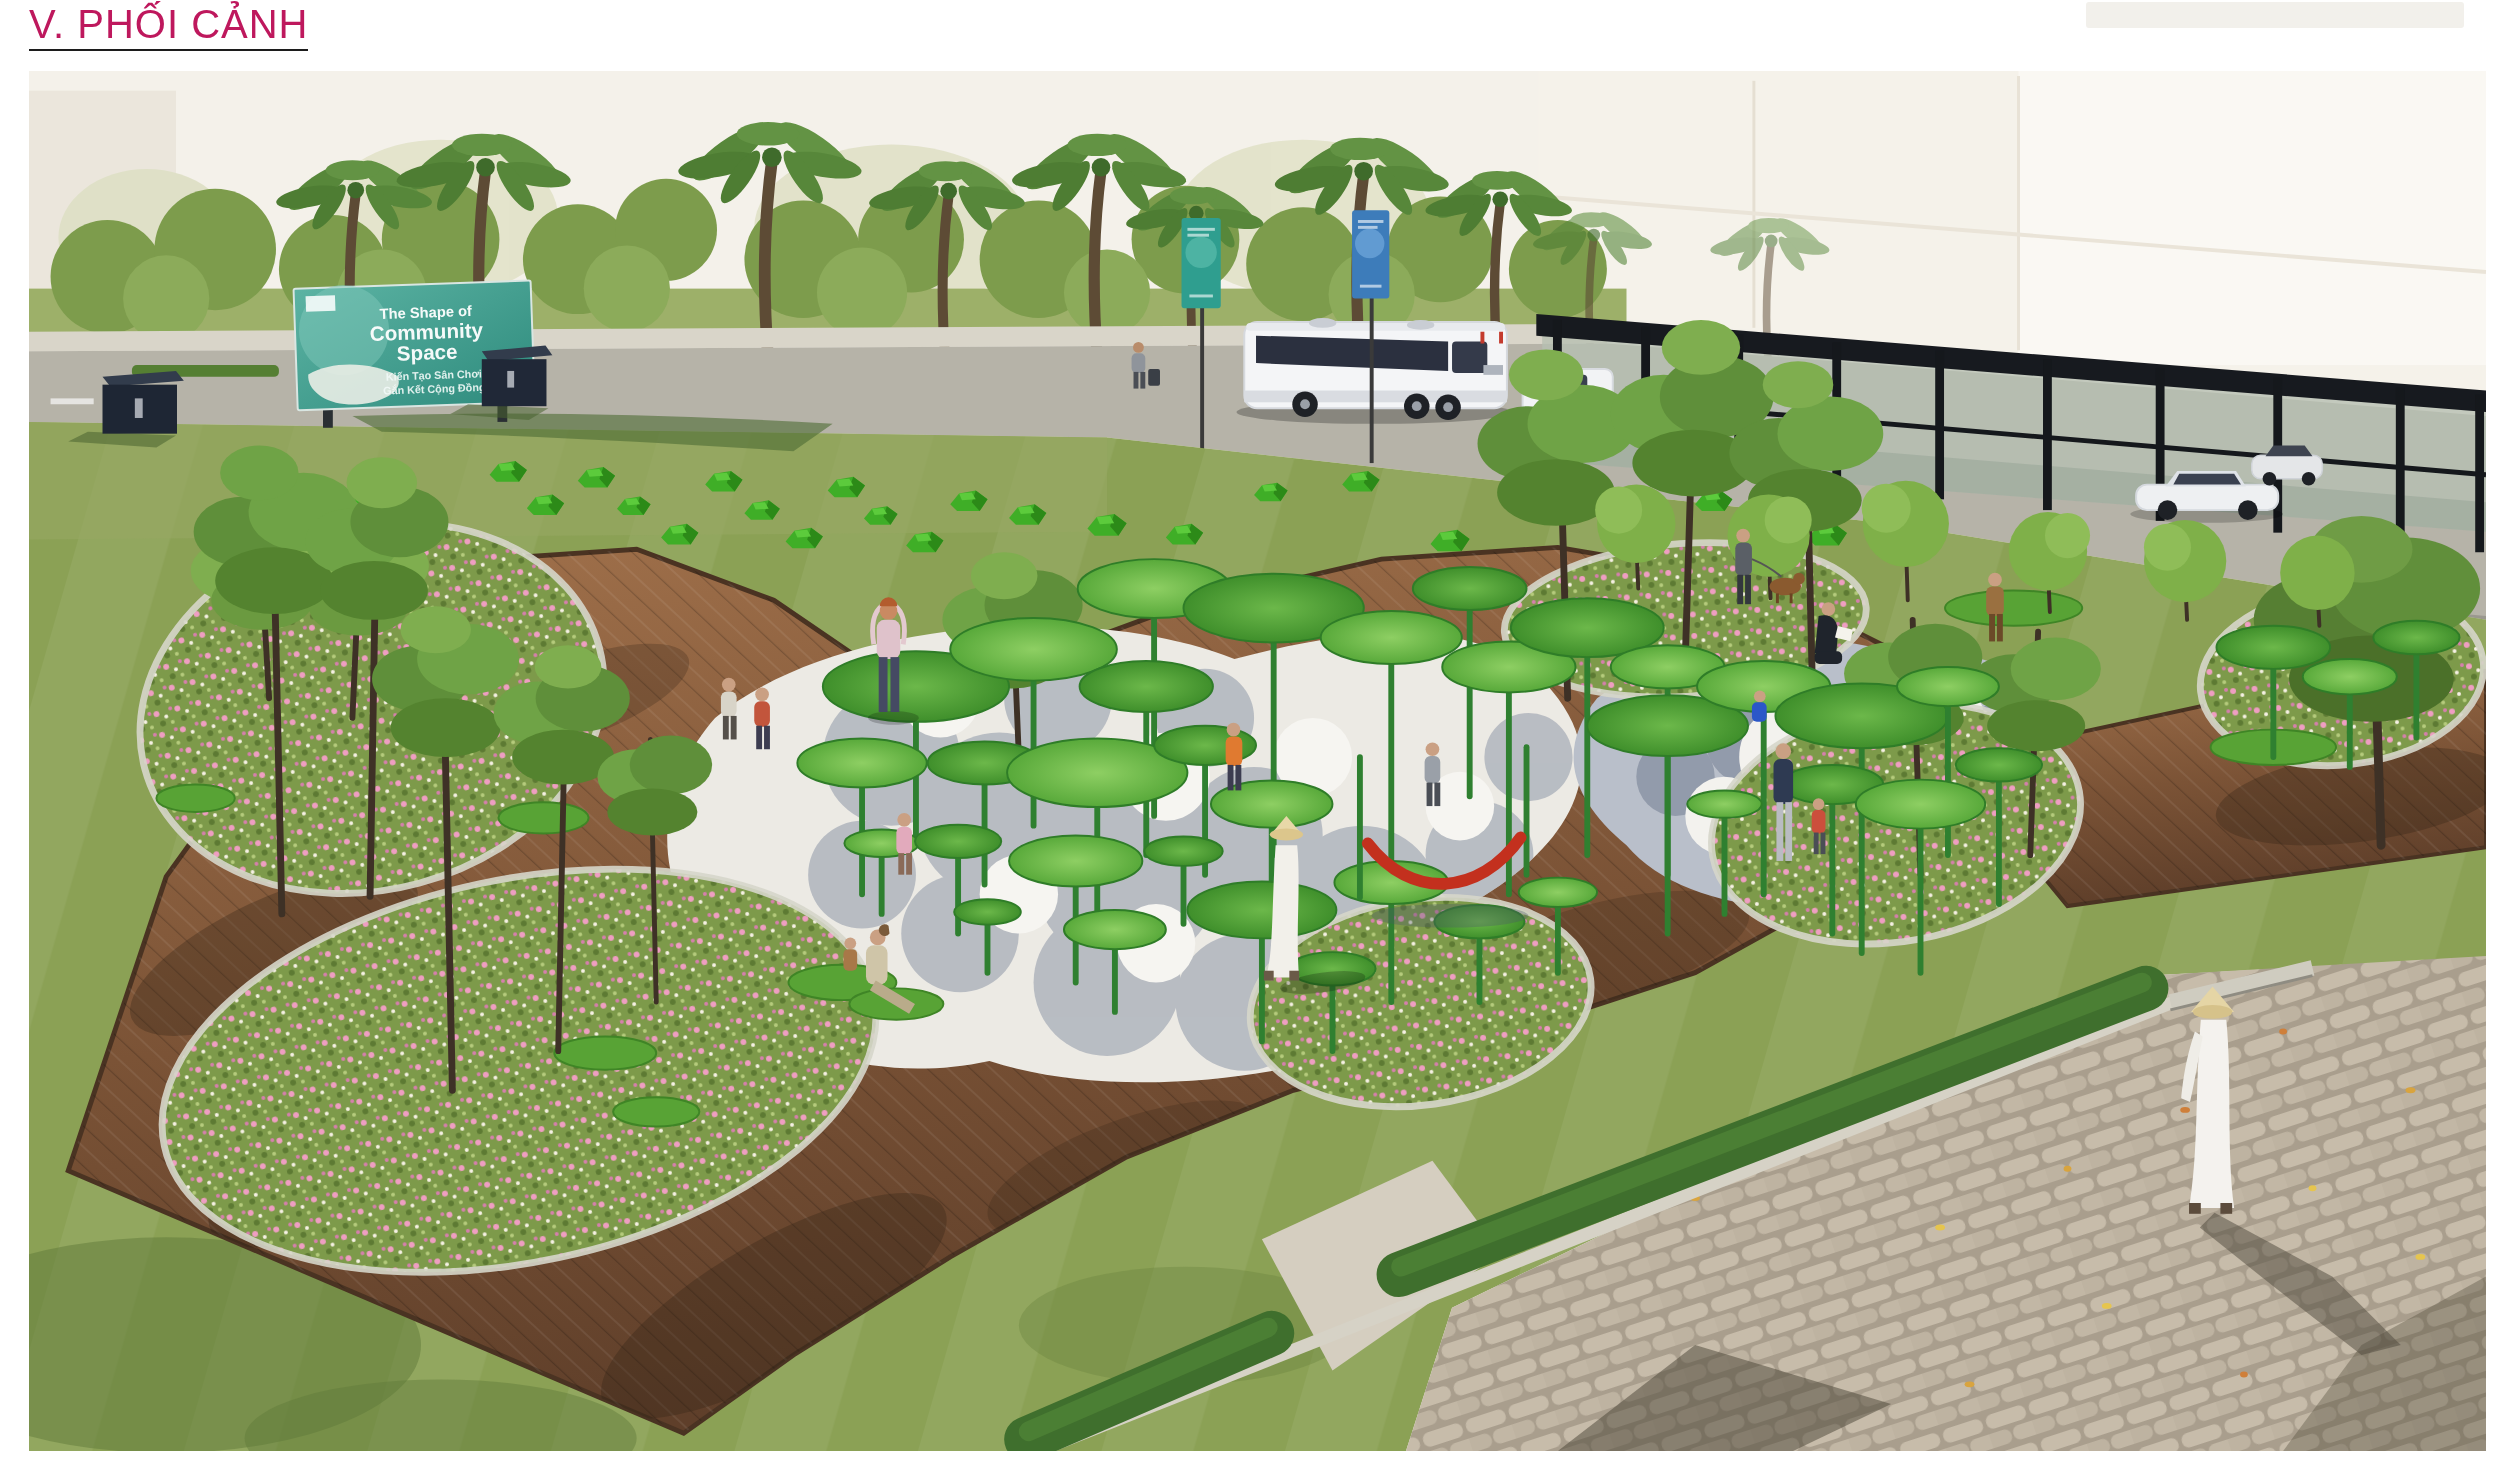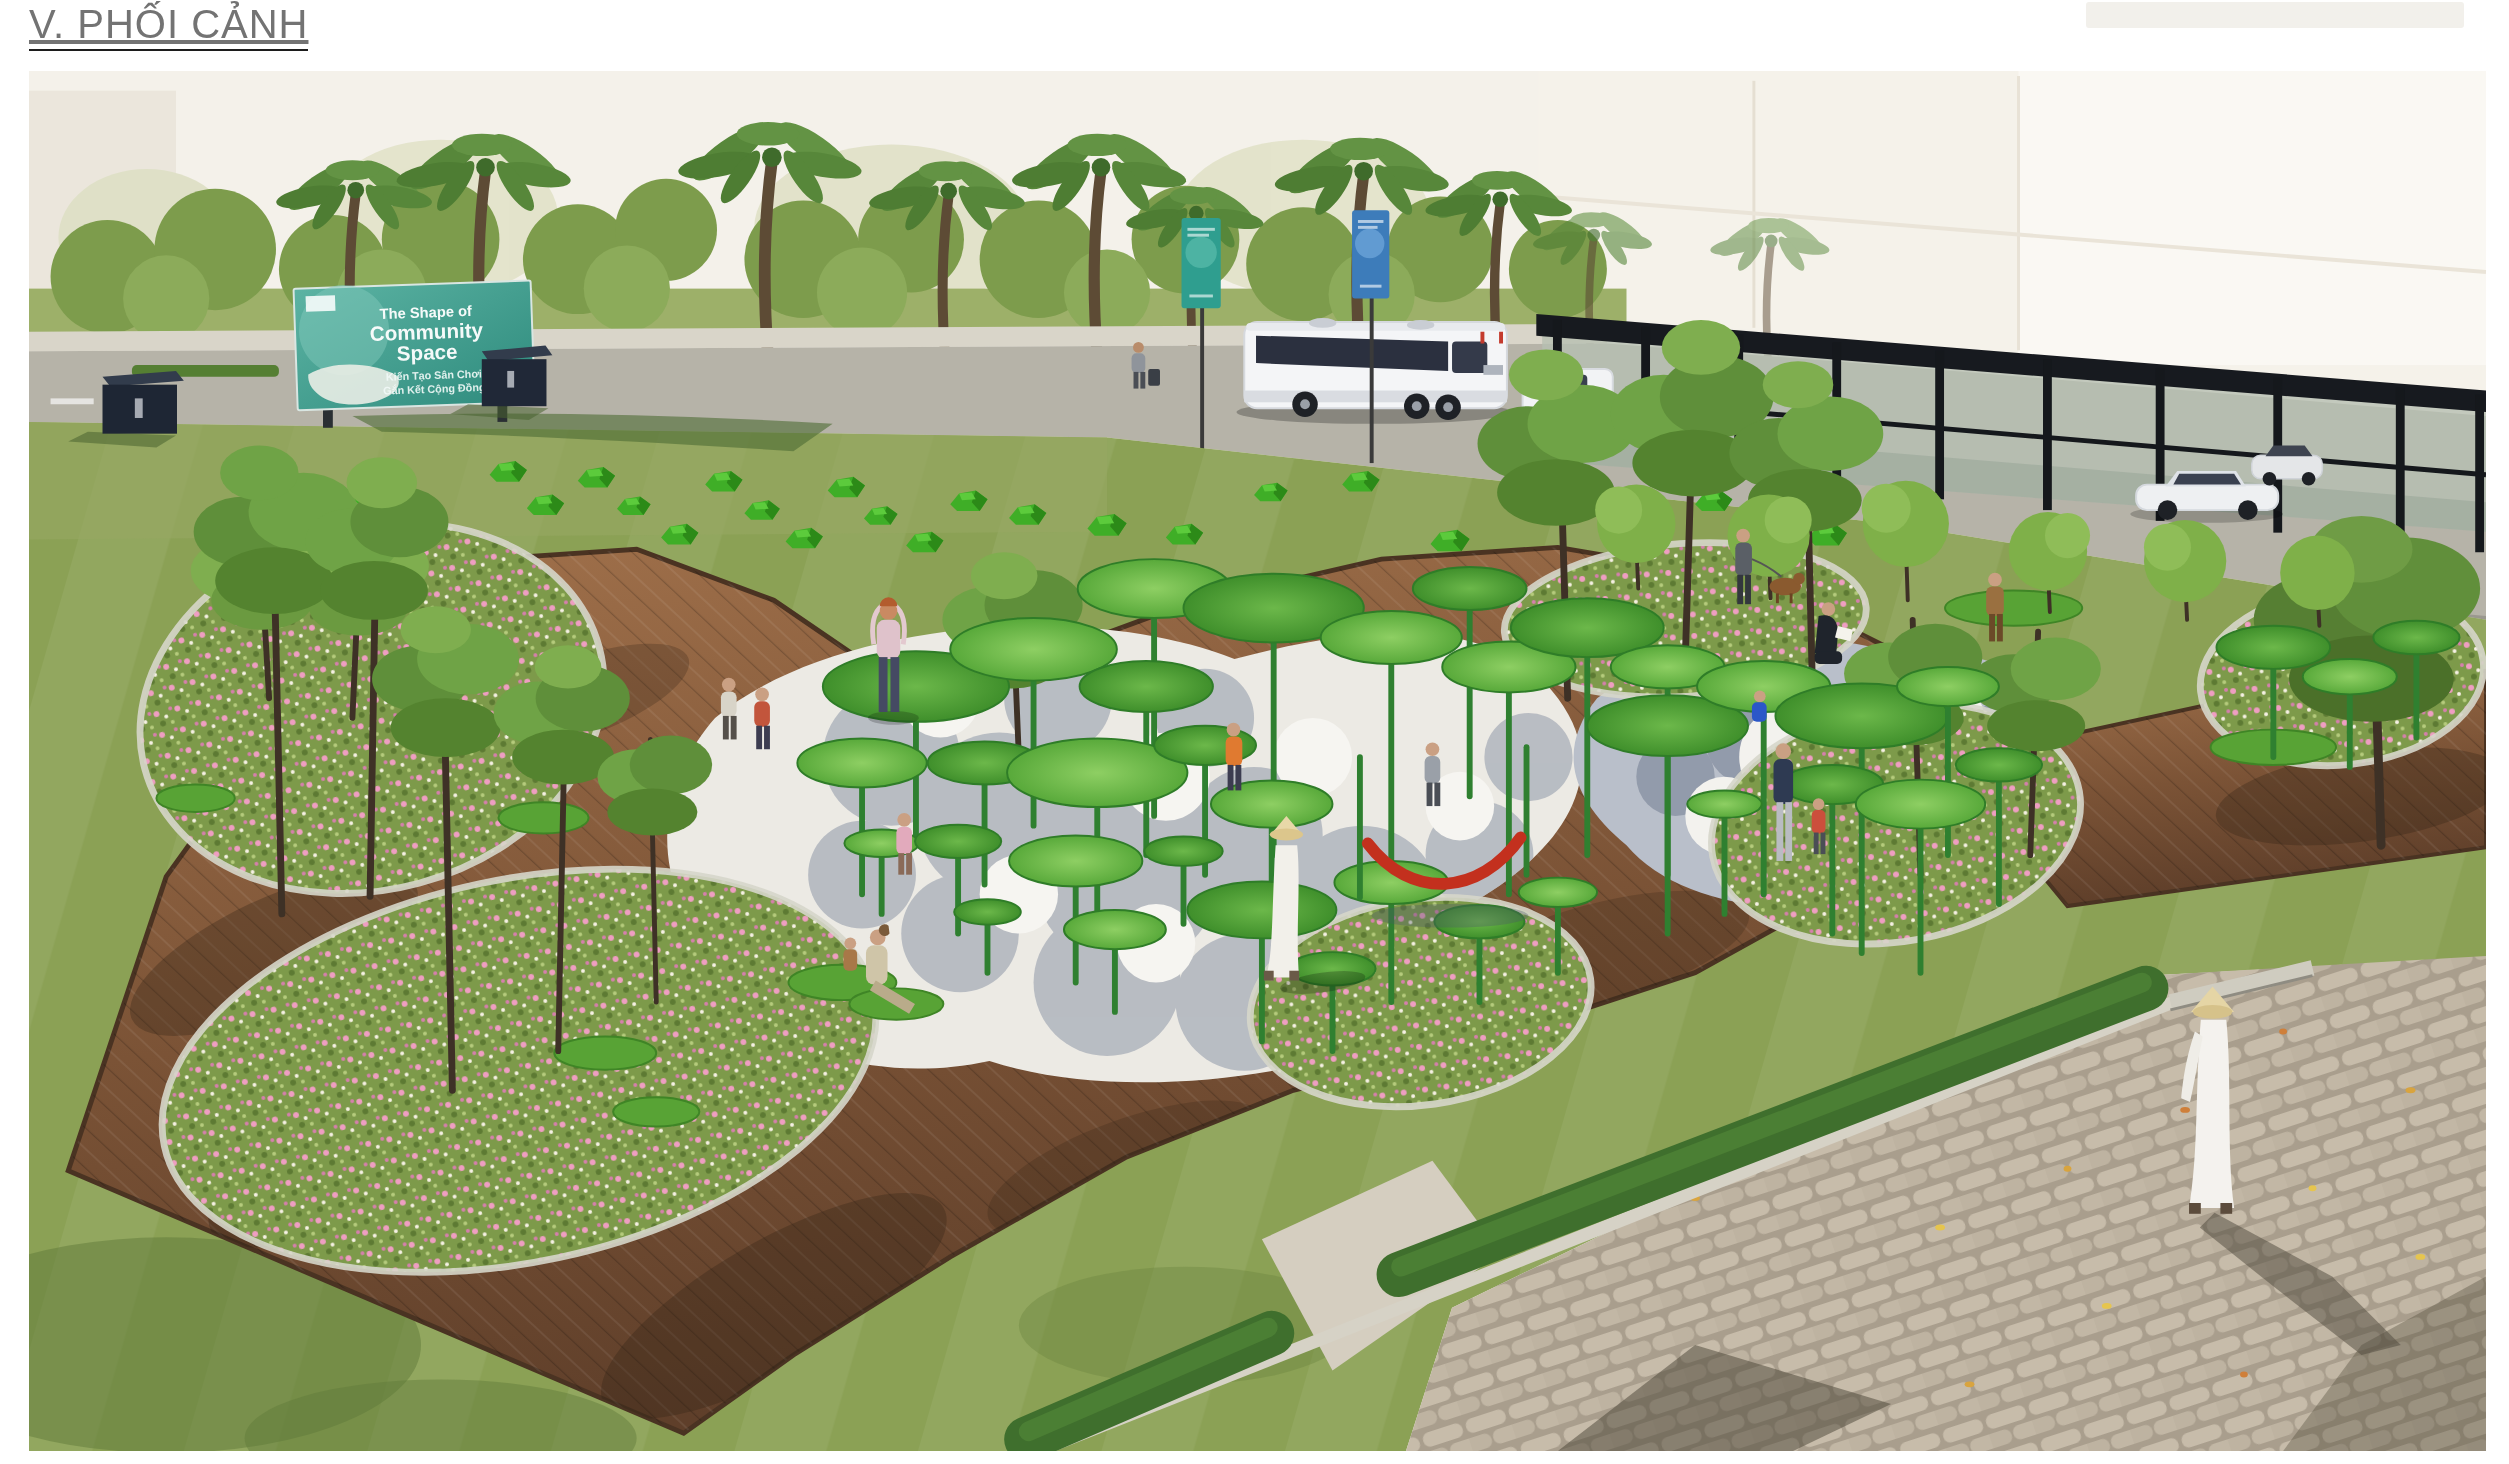--- a/index.html
+++ b/index.html
@@ -1,21 +1,21 @@
 <!DOCTYPE html>
 <html><head>
 <meta charset="utf-8">
 <title>V. PHỐI CẢNH</title>
 <style>
   html,body{margin:0;padding:0;}
   body{width:2509px;height:1464px;background:#ffffff;position:relative;overflow:hidden;
        font-family:"Liberation Sans", sans-serif;}
   .page-title{position:absolute;left:29px;top:2px;margin:0;font-size:40px;font-weight:400;
-      letter-spacing:1px;color:#737373;display:inline-block;border-bottom:2.9px solid #1c1c1c;
-      padding-bottom:2.9px;line-height:1.1;text-decoration:underline;}
+      letter-spacing:1px;color:#be185d;display:inline-block;border-bottom:2.9px solid #1c1c1c;
+      padding-bottom:2.9px;line-height:1.1;}
   .watermark{position:absolute;left:2086px;top:2px;width:378px;height:25.5px;background:#edeae3;
       opacity:.7;border-radius:2.9px;}
   .frame{position:absolute;left:29px;top:71px;width:2457px;height:1380px;background:#f4f1ea;}
   .frame svg{display:block;width:100%;height:100%;}
   .pole{stroke:#2f8030;stroke-width:6;stroke-linecap:round;}
   .disc{stroke:#2f7d28;stroke-width:2;}
   .trunk{stroke:#3e3126;stroke-linecap:round;fill:none;}
   .ptrunk{stroke:#5d4b35;stroke-width:6;stroke-linecap:round;fill:none;}
   .col{fill:#15181c;}
 </style>

